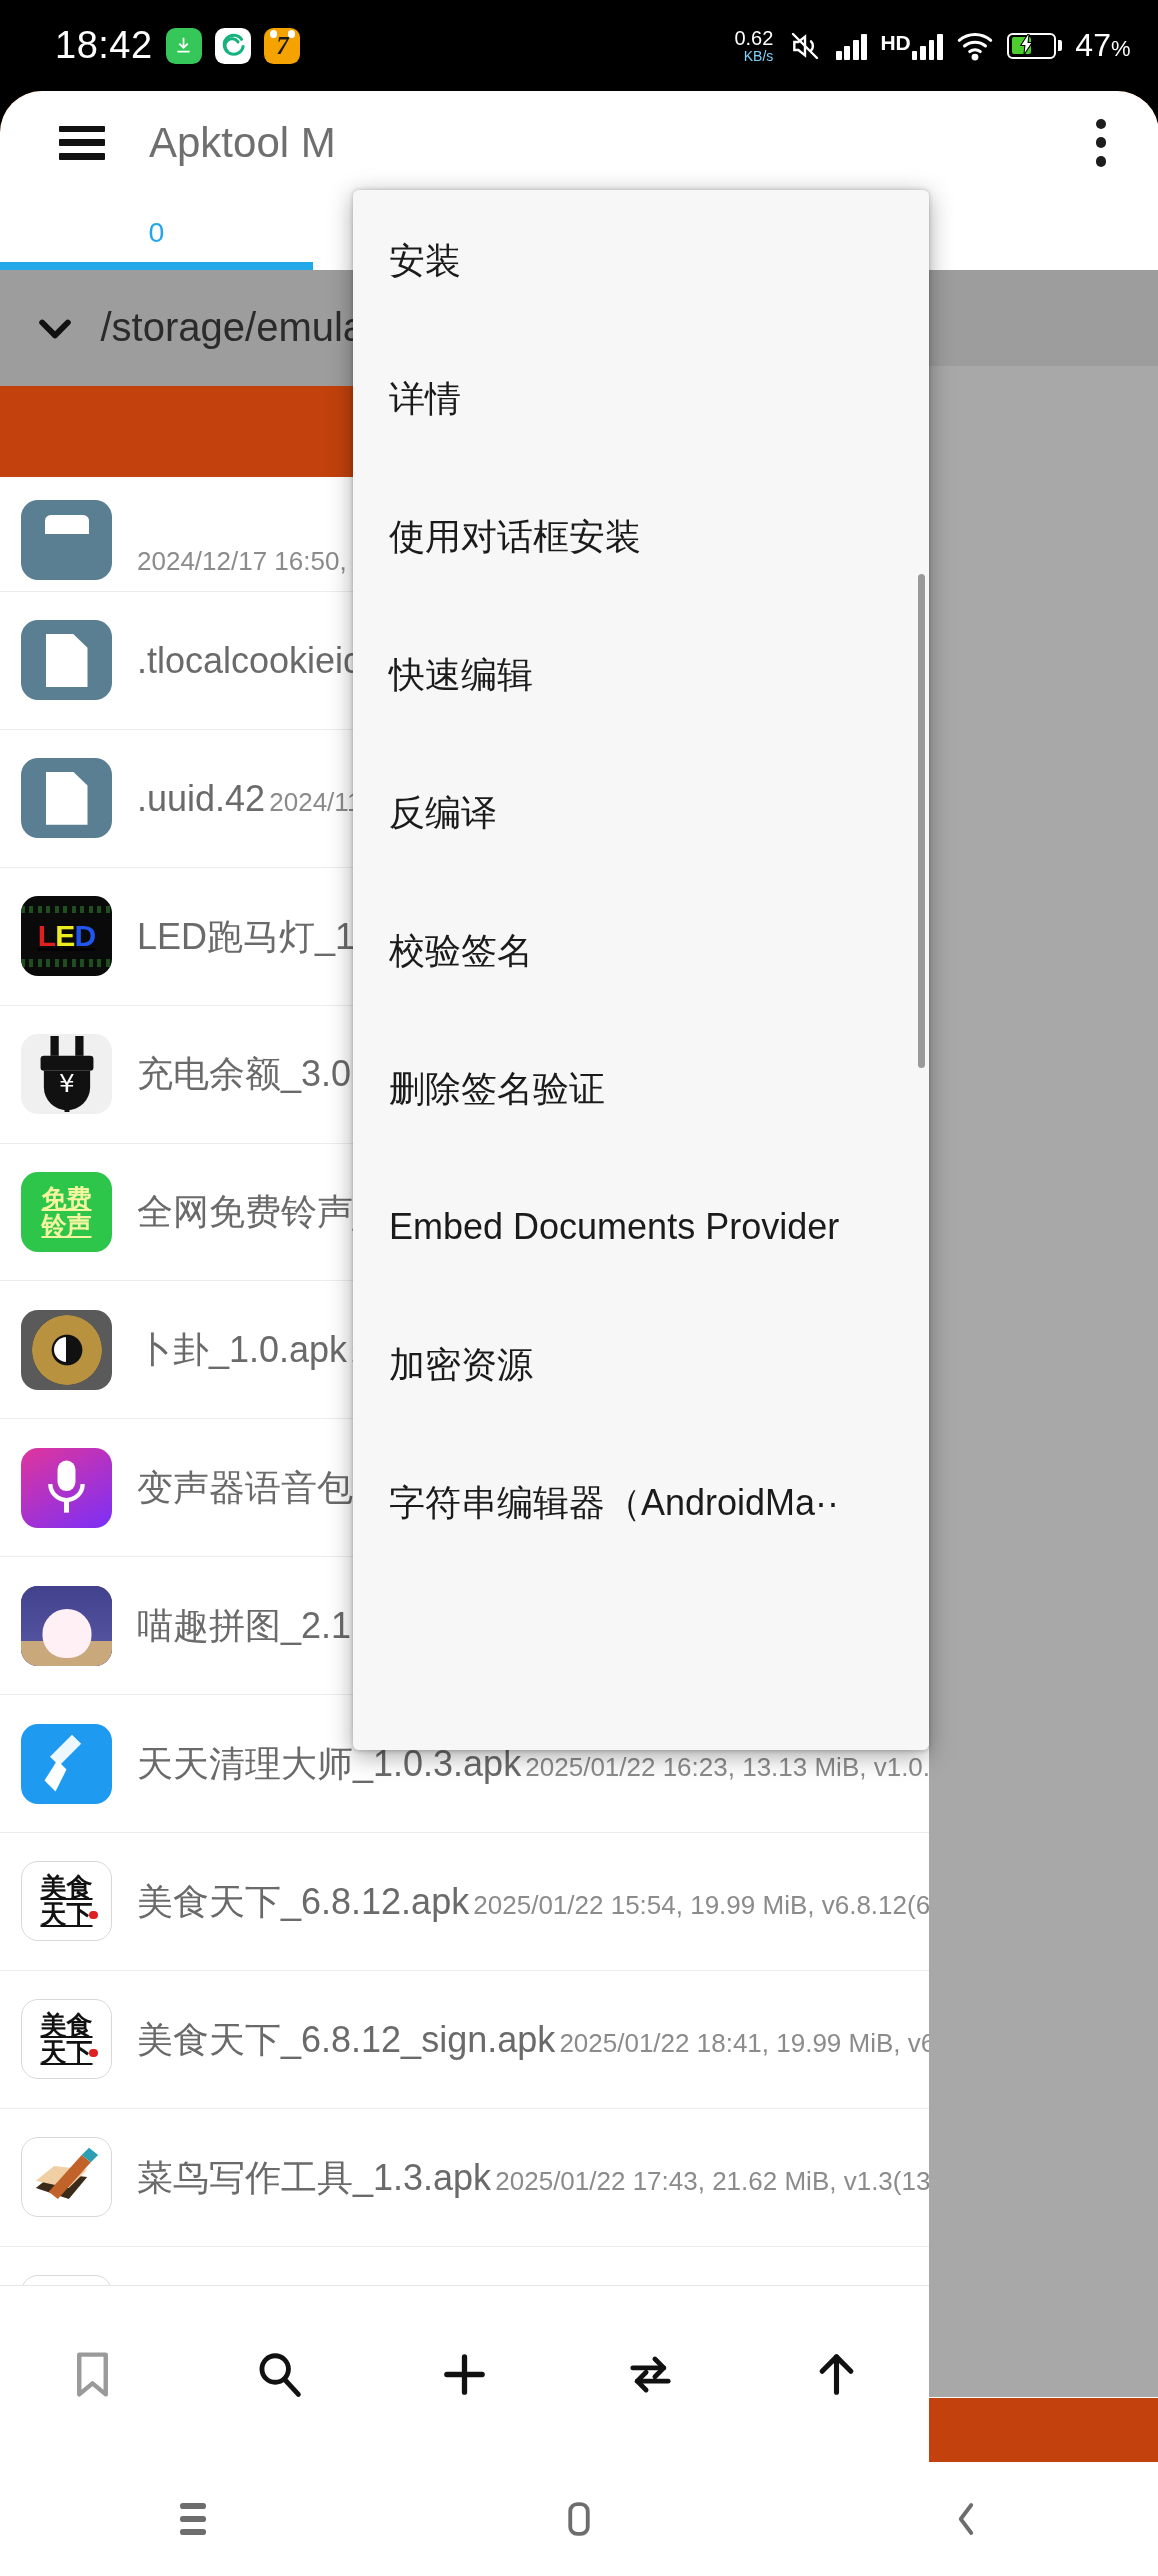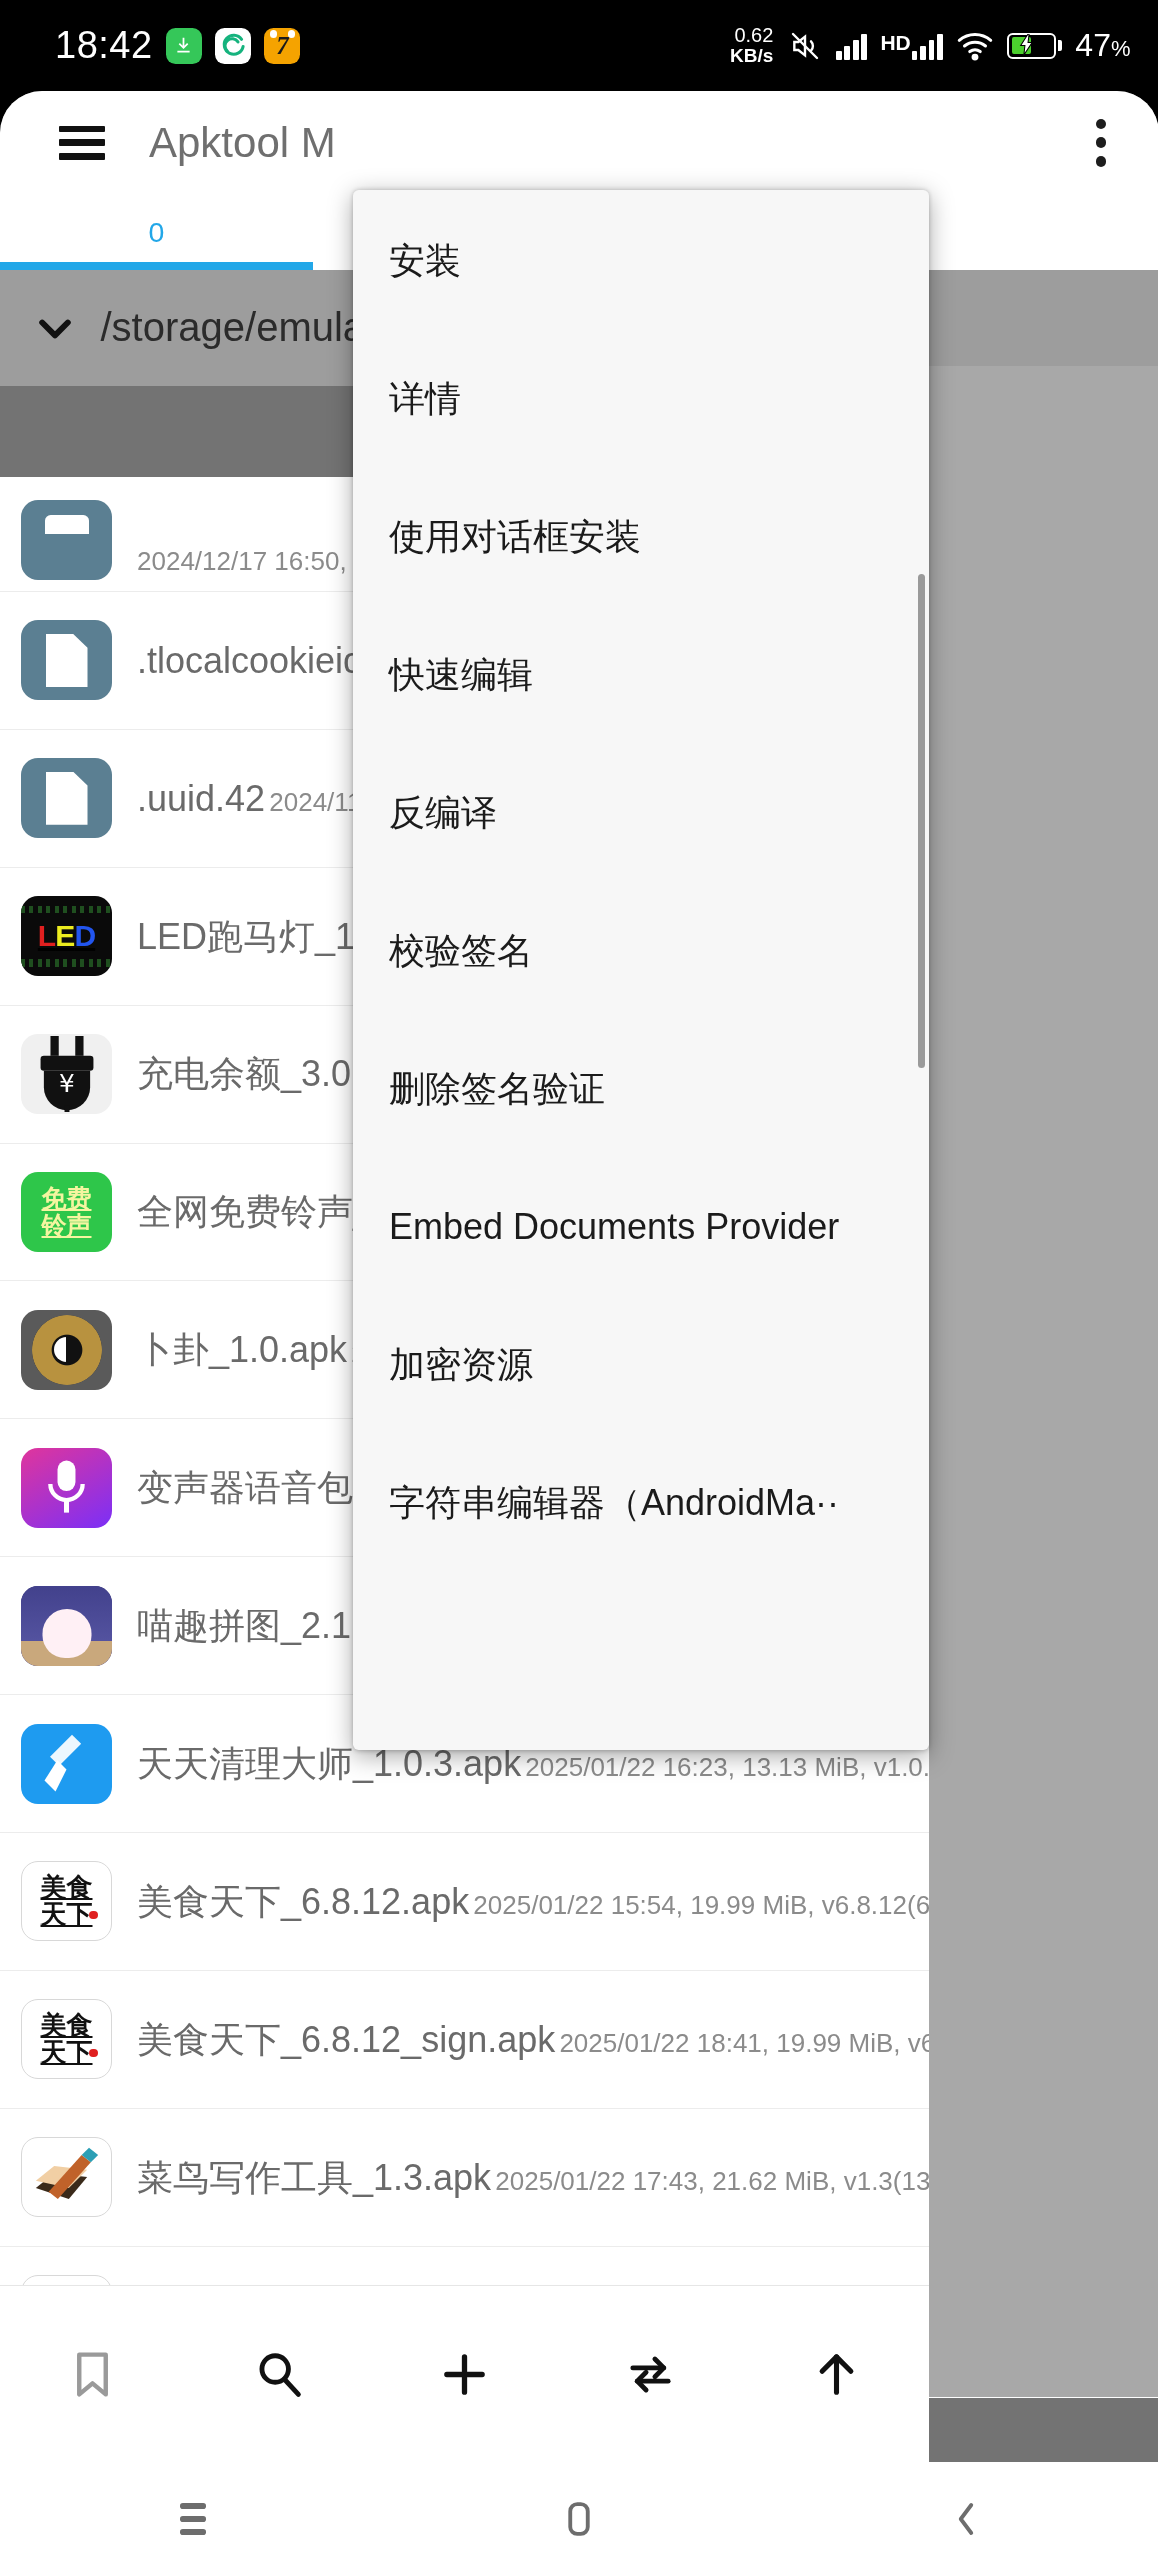--- a/index.html
+++ b/index.html
@@ -27,40 +27,40 @@
   .ic-swirl { background: #fff; }
   .ic-swirl svg { width: 28.5px; height: 28.5px; }
   .ic-seven { background: #f5a300; color: #1a1a1a; font-size: 25px;
               font-family: "Liberation Serif", serif; font-style: italic; position: relative; }
   .ic-seven .ears { position:absolute; top:2.8px; left:0; right:0; display:flex; justify-content:space-around; }
   .ic-seven .ears i { display:block; width:7.6px; height:7.6px; background:#fff; border-radius:50%; }
 
   .sb-right { display: flex; align-items: center; gap: 13.3px; }
   .sb-netspeed { text-align: right; line-height: 1.05; }
   .sb-netspeed .n1 { font-size: 20px; display: block; }
-  .sb-netspeed .n2 { font-size: 19px; display: block; color: #ffffff; font-weight: bold; }
+  .sb-netspeed .n2 { font-size: 14px; display: block; color: #7dd3fc; }
   .sb-ic { display: flex; align-items: flex-end; }
   .bars { display: flex; align-items: flex-end; gap: 2.8px; height: 28.5px; }
   .bars i { display:block; width: 5.7px; background:#fff; border-radius: 0.9px; }
   .bars i:nth-child(1){height:8.5px} .bars i:nth-child(2){height:14.2px}
   .bars i:nth-child(3){height:20px} .bars i:nth-child(4){height:26px}
   .hd { font-size: 21px; font-weight: 700; margin-right: 0.9px; align-self: flex-start; }
   .sb-batt { display:flex; align-items:center; }
   .batt-body { width: 49px; height: 26px; border: 2.4px solid #fff; border-radius: 5.7px;
                position: relative; display: flex; align-items: center; padding: 2.4px; }
   .batt-fill { width: 47%; height: 100%; background: #4ccf2e; border-radius: 1.9px; }
   .batt-tip { width: 3.8px; height: 10.4px; background: #fff; border-radius: 0 1.9px 1.9px 0; margin-left: 1.9px; }
   .batt-bolt { position:absolute; left: 40%; top: 50%; transform: translate(-50%,-50%); }
   .sb-pct { font-size: 32px; }
   .sb-pct small { font-size: 22px; }
 
   
   #app {
     position: absolute; left: 0; top: 91px; width: 1159px; height: 2371px;
-    background: #737373; border-radius: 42px 42px 0 0; overflow: hidden;
+    background: #c2410c; border-radius: 42px 42px 0 0; overflow: hidden;
   }
 
   
   #appbar { position: relative; height: 103px; display: flex; align-items: center;
             padding: 0 38px; background: #fff; }
   .hamburger { width: 46px; height: 34px; display:flex; flex-direction:column;
                justify-content: space-between; margin-left: 21px; }
   .hamburger i { display:block; height: 6.6px; background: #111; border-radius: 0.9px; }
   #apptitle { margin-left: 44px; font-size: 42px; color: #6f6f6f; font-weight: 400;
               white-space: nowrap; }

